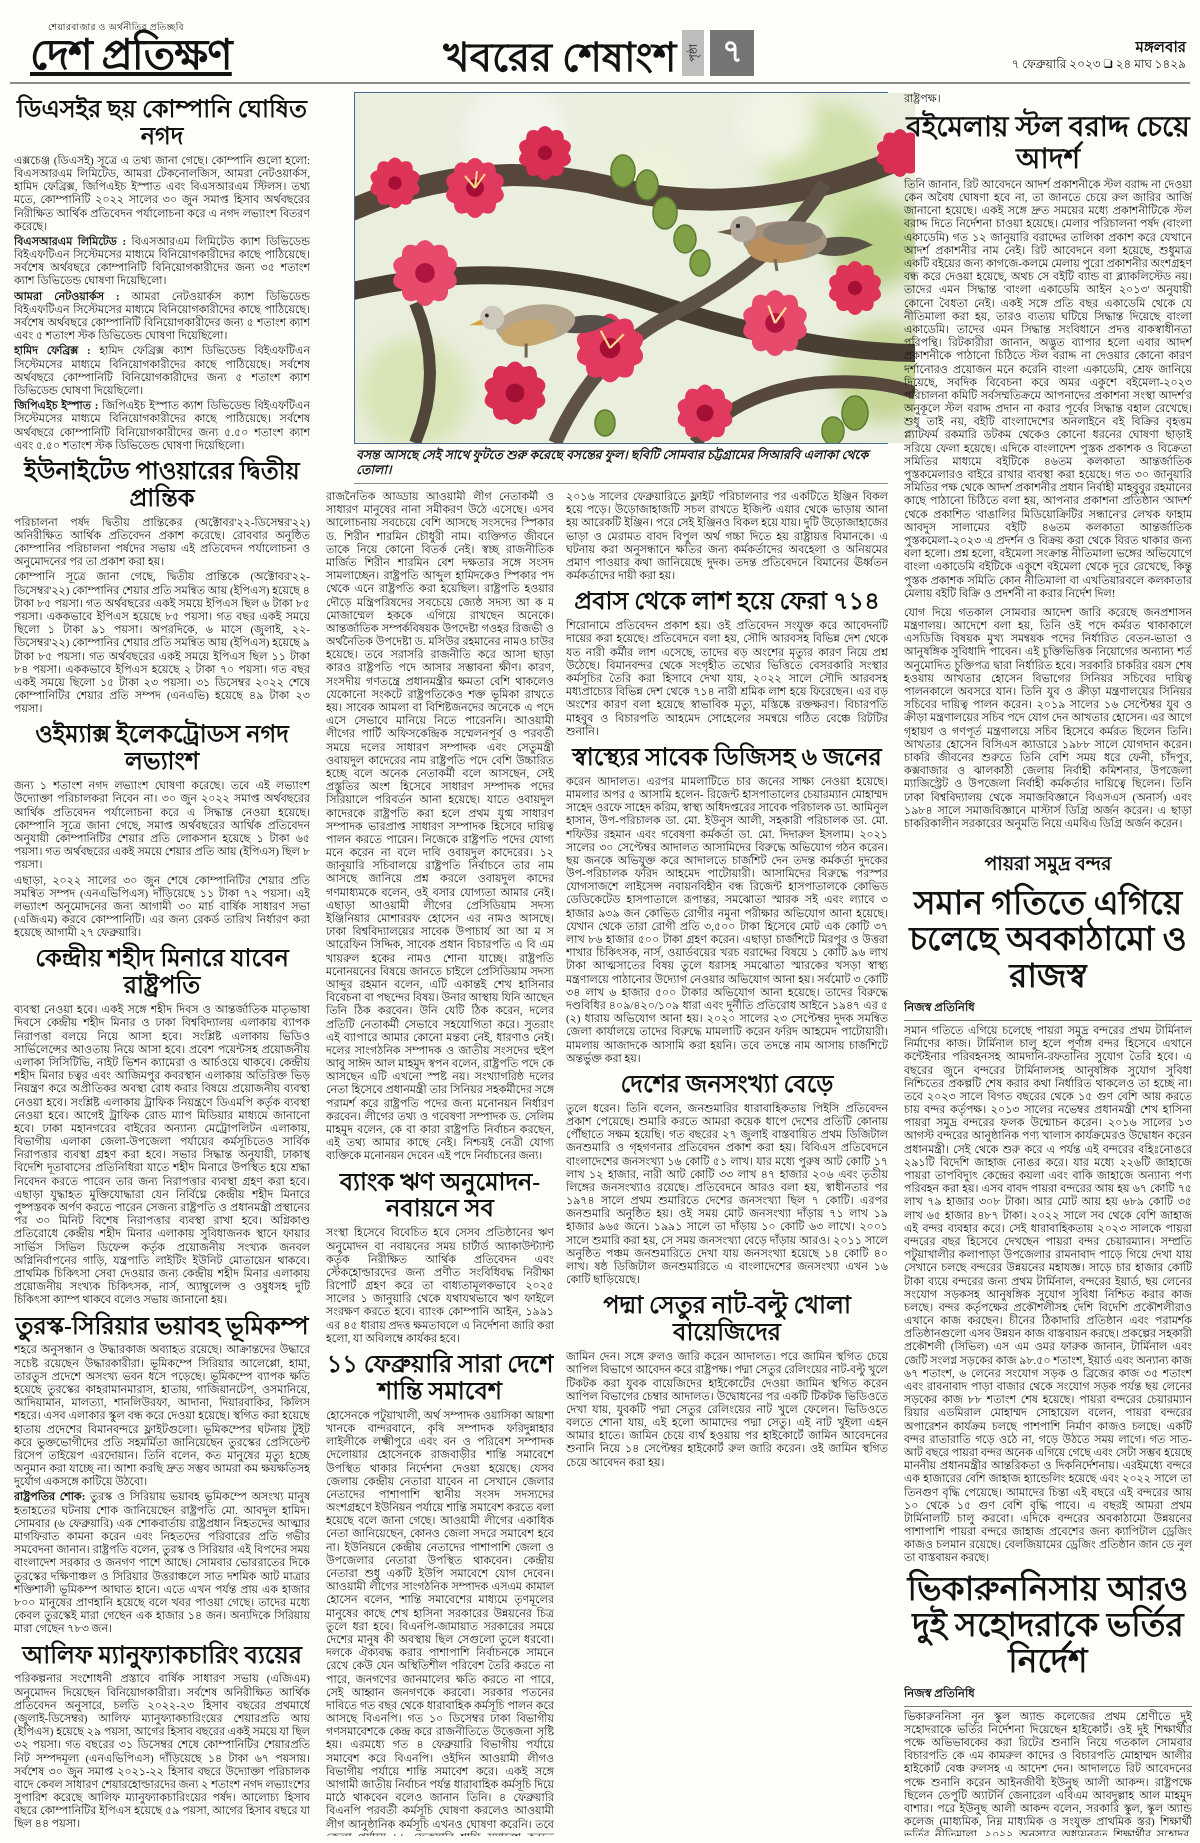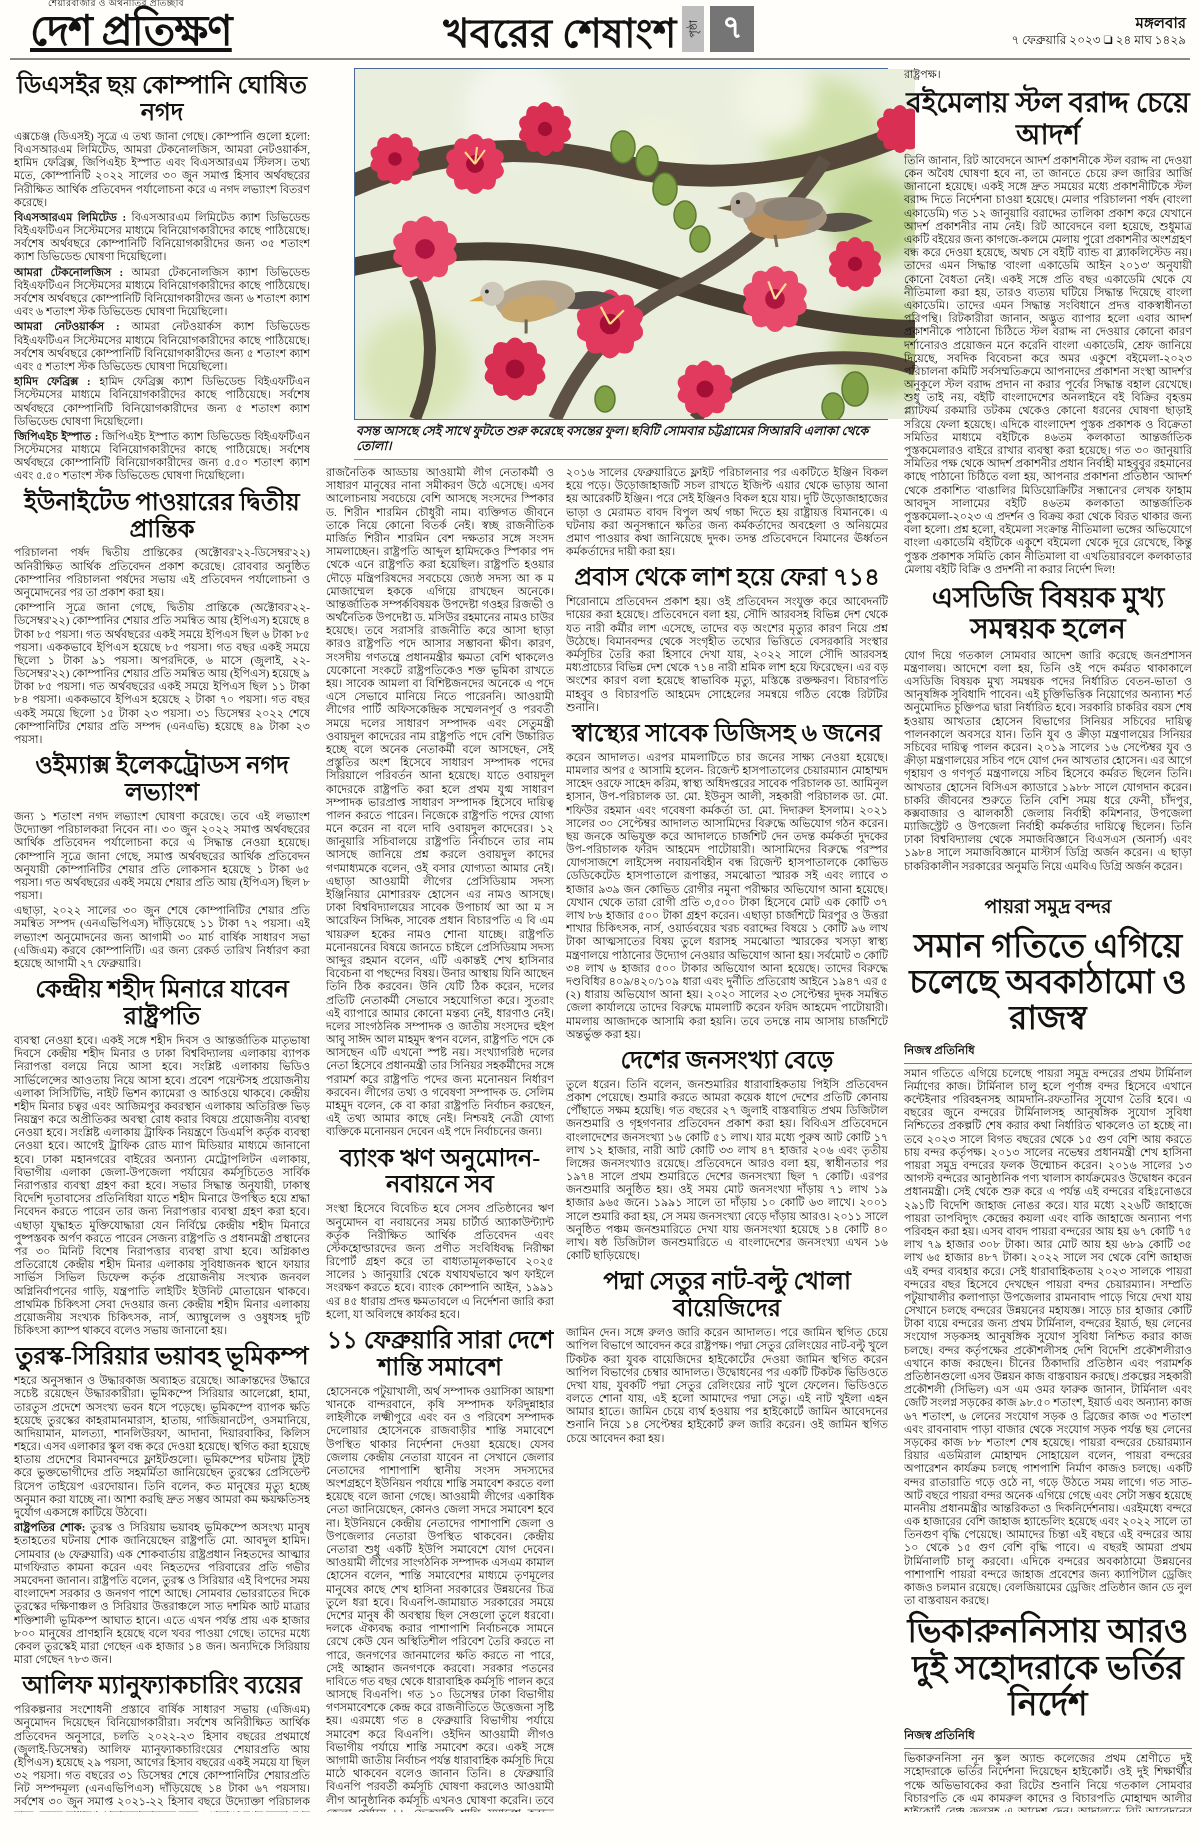--- a/index.html
+++ b/index.html
@@ -1,20 +1,20 @@
 <!DOCTYPE html>
 <html lang="bn"><head>
 <meta charset="utf-8">
 <style>
   html,body{margin:0;padding:0;background:#e8e8e8;}
   .page{position:relative;width:1200px;height:1843px;background:#fffefb;color:#121212;
         font-family:"Liberation Serif","DejaVu Serif",serif;overflow:hidden;margin:0 auto;}
   
   .header{display:flex;justify-content:space-between;align-items:flex-end;
-          padding:10px 14px 6px 30px;height:58px;box-sizing:border-box;}
+          padding:10px 14px 6px 30px;height:82px;box-sizing:border-box;}
   .masthead{display:flex;flex-direction:column;line-height:1;}
   .tagline{font-size:9px;letter-spacing:.5px;margin-left:18px;margin-bottom:2px;}
   .mast-title{font-size:42px;font-weight:bold;letter-spacing:-1px;text-decoration:underline;}
   .section-cluster{display:flex;align-items:flex-end;gap:6px;margin-right:30px;}
   .section-title{font-size:40px;font-weight:bold;line-height:.9;}
   .page-word-box{width:22px;height:46px;display:flex;align-items:center;justify-content:center;}
   .page-word{writing-mode:vertical-rl;transform:rotate(180deg);font-size:11px;color:#222;}
   .page-num-box{width:44px;height:46px;display:flex;align-items:center;justify-content:center;}
   .page-num{font-size:32px;font-weight:bold;color:#fff;}
   .dateblock{text-align:right;line-height:1.25;padding-bottom:4px;min-width:190px;}
@@ -72,21 +72,20 @@
   </div>
   <div class="header-rule"></div>
 
   <div class="body-row">
 
     <div class="col col-left">
         <article class="article">
           <h2 class="headline h-md">ডিএসইর ছয় কোম্পানি ঘোষিত নগদ</h2>
           <p class="para">এক্সচেঞ্জ (ডিএসই) সূত্রে এ তথ্য জানা গেছে। কোম্পানি গুলো হলো: বিএসআরএম লিমিটেড, আমরা টেকনোলজিস, আমরা নেটওয়ার্কস, হামিদ ফেব্রিক্স, জিপিএইচ ইস্পাত এবং বিএসআরএম স্টিলস। তথ্য মতে, কোম্পানিটি ২০২২ সালের ৩০ জুন সমাপ্ত হিসাব অর্থবছরের নিরীক্ষিত আর্থিক প্রতিবেদন পর্যালোচনা করে এ নগদ লভ্যাংশ বিতরণ করেছে।</p>
           <p class="para"><strong class="lead">বিএসআরএম লিমিটেড : </strong>বিএসআরএম লিমিটেড ক্যাশ ডিভিডেন্ড বিইএফটিএন সিস্টেমসের মাধ্যমে বিনিয়োগকারীদের কাছে পাঠিয়েছে। সর্বশেষ অর্থবছরে কোম্পানিটি বিনিয়োগকারীদের জন্য ৩৫ শতাংশ ক্যাশ ডিভিডেন্ড ঘোষণা দিয়েছিলো।</p>
-          <p class="para"><strong class="lead">আমরা টেকনোলজিস : </strong>আমরা টেকনোলজিস ক্যাশ ডিভিডেন্ড বিইএফটিএন সিস্টেমসের মাধ্যমে বিনিয়োগকারীদের কাছে পাঠিয়েছে। সর্বশেষ অর্থবছরে কোম্পানিটি বিনিয়োগকারীদের জন্য ৬ শতাংশ ক্যাশ এবং ৬ শতাংশ স্টক ডিভিডেন্ড ঘোষণা দিয়েছিলো।</p>
           <p class="para"><strong class="lead">আমরা নেটওয়ার্কস : </strong>আমরা নেটওয়ার্কস ক্যাশ ডিভিডেন্ড বিইএফটিএন সিস্টেমসের মাধ্যমে বিনিয়োগকারীদের কাছে পাঠিয়েছে। সর্বশেষ অর্থবছরে কোম্পানিটি বিনিয়োগকারীদের জন্য ৫ শতাংশ ক্যাশ এবং ৫ শতাংশ স্টক ডিভিডেন্ড ঘোষণা দিয়েছিলো।</p>
           <p class="para"><strong class="lead">হামিদ ফেব্রিক্স : </strong>হামিদ ফেব্রিক্স ক্যাশ ডিভিডেন্ড বিইএফটিএন সিস্টেমসের মাধ্যমে বিনিয়োগকারীদের কাছে পাঠিয়েছে। সর্বশেষ অর্থবছরে কোম্পানিটি বিনিয়োগকারীদের জন্য ৫ শতাংশ ক্যাশ ডিভিডেন্ড ঘোষণা দিয়েছিলো।</p>
           <p class="para"><strong class="lead">জিপিএইচ ইস্পাত : </strong>জিপিএইচ ইস্পাত ক্যাশ ডিভিডেন্ড বিইএফটিএন সিস্টেমসের মাধ্যমে বিনিয়োগকারীদের কাছে পাঠিয়েছে। সর্বশেষ অর্থবছরে কোম্পানিটি বিনিয়োগকারীদের জন্য ৫.৫০ শতাংশ ক্যাশ এবং ৫.৫০ শতাংশ স্টক ডিভিডেন্ড ঘোষণা দিয়েছিলো।</p>
         </article>
         <article class="article">
           <h2 class="headline h-md">ইউনাইটেড পাওয়ারের দ্বিতীয় প্রান্তিক</h2>
           <p class="para">পরিচালনা পর্ষদ দ্বিতীয় প্রান্তিকের (অক্টোবর'২২-ডিসেম্বর'২২) অনিরীক্ষিত আর্থিক প্রতিবেদন প্রকাশ করেছে। রোববার অনুষ্ঠিত কোম্পানির পরিচালনা পর্ষদের সভায় এই প্রতিবেদন পর্যালোচনা ও অনুমোদনের পর তা প্রকাশ করা হয়।</p>
           <p class="para">কোম্পানি সূত্রে জানা গেছে, দ্বিতীয় প্রান্তিকে (অক্টোবর'২২-ডিসেম্বর'২২) কোম্পানির শেয়ার প্রতি সমন্বিত আয় (ইপিএস) হয়েছে ৪ টাকা ৮৫ পয়সা। গত অর্থবছরের একই সময়ে ইপিএস ছিল ৬ টাকা ৮৫ পয়সা। এককভাবে ইপিএস হয়েছে ৮৫ পয়সা। গত বছর একই সময়ে ছিলো ১ টাকা ৯১ পয়সা। অপরদিকে, ৬ মাসে (জুলাই, ২২-ডিসেম্বর'২২) কোম্পানির শেয়ার প্রতি সমন্বিত আয় (ইপিএস) হয়েছে ৯ টাকা ৮৫ পয়সা। গত অর্থবছরের একই সময়ে ইপিএস ছিল ১১ টাকা ৮৪ পয়সা। এককভাবে ইপিএস হয়েছে ২ টাকা ৭০ পয়সা। গত বছর একই সময়ে ছিলো ১৫ টাকা ২৩ পয়সা। ৩১ ডিসেম্বর ২০২২ শেষে কোম্পানিটির শেয়ার প্রতি সম্পদ (এনএভি) হয়েছে ৪৯ টাকা ২৩ পয়সা।</p>
         </article>
         <article class="article">
@@ -310,21 +309,20 @@
 
     <div class="col col-right">
         <article class="article">
           <p class="para">রাষ্ট্রপক্ষ।</p>
         </article>
         <article class="article">
           <h2 class="headline h-lg">বইমেলায় স্টল বরাদ্দ চেয়ে আদর্শ</h2>
           <p class="para">তিনি জানান, রিট আবেদনে আদর্শ প্রকাশনীকে স্টল বরাদ্দ না দেওয়া কেন অবৈধ ঘোষণা হবে না, তা জানতে চেয়ে রুল জারির আর্জি জানানো হয়েছে। একই সঙ্গে দ্রুত সময়ের মধ্যে প্রকাশনীটিকে স্টল বরাদ্দ দিতে নির্দেশনা চাওয়া হয়েছে। মেলার পরিচালনা পর্ষদ (বাংলা একাডেমি) গত ১২ জানুয়ারি বরাদ্দের তালিকা প্রকাশ করে যেখানে আদর্শ প্রকাশনীর নাম নেই। রিট আবেদনে বলা হয়েছে, শুধুমাত্র একটি বইয়ের জন্য কাগজে-কলমে মেলায় পুরো প্রকাশনীর অংশগ্রহণ বন্ধ করে দেওয়া হয়েছে, অথচ সে বইটি ব্যান্ড বা ব্ল্যাকলিস্টেড নয়। তাদের এমন সিদ্ধান্ত 'বাংলা একাডেমি আইন ২০১৩' অনুযায়ী কোনো বৈধতা নেই। একই সঙ্গে প্রতি বছর একাডেমি থেকে যে নীতিমালা করা হয়, তারও ব্যত্যয় ঘটিয়ে সিদ্ধান্ত দিয়েছে বাংলা একাডেমি। তাদের এমন সিদ্ধান্ত সংবিধানে প্রদত্ত বাকস্বাধীনতা পরিপন্থি। রিটকারীরা জানান, অদ্ভুত ব্যাপার হলো এবার আদর্শ প্রকাশনীকে পাঠানো চিঠিতে স্টল বরাদ্দ না দেওয়ার কোনো কারণ দর্শানোরও প্রয়োজন মনে করেনি বাংলা একাডেমি, শ্রেফ জানিয়ে দিয়েছে, সবদিক বিবেচনা করে অমর একুশে বইমেলা-২০২৩ পরিচালনা কমিটি সর্বসম্মতিক্রমে আপনাদের প্রকাশনা সংস্থা আদর্শ'র অনুকূলে স্টল বরাদ্দ প্রদান না করার পূর্বের সিদ্ধান্ত বহাল রেখেছে। শুধু তাই নয়, বইটি বাংলাদেশের অনলাইনে বই বিক্রির বৃহত্তম প্ল্যাটফর্ম রকমারি ডটকম থেকেও কোনো ধরনের ঘোষণা ছাড়াই সরিয়ে ফেলা হয়েছে। এদিকে বাংলাদেশ পুস্তক প্রকাশক ও বিক্রেতা সমিতির মাধ্যমে বইটিকে ৪৬তম কলকাতা আন্তর্জাতিক পুস্তকমেলারও বাইরে রাখার ব্যবস্থা করা হয়েছে। গত ৩০ জানুয়ারি সমিতির পক্ষ থেকে আদর্শ প্রকাশনীর প্রধান নির্বাহী মাহবুবুর রহমানের কাছে পাঠানো চিঠিতে বলা হয়, আপনার প্রকাশনা প্রতিষ্ঠান 'আদর্শ' থেকে প্রকাশিত 'বাঙালির মিডিয়োক্রিটির সন্ধানে'র লেখক ফাহাম আবদুস সালামের বইটি ৪৬তম কলকাতা আন্তর্জাতিক পুস্তকমেলা-২০২৩ এ প্রদর্শন ও বিক্রয় করা থেকে বিরত থাকার জন্য বলা হলো। প্রশ্ন হলো, বইমেলা সংক্রান্ত নীতিমালা ভঙ্গের অভিযোগে বাংলা একাডেমি বইটিকে একুশে বইমেলা থেকে দূরে রেখেছে, কিন্তু পুস্তক প্রকাশক সমিতি কোন নীতিমালা বা এখতিয়ারবলে কলকাতার মেলায় বইটি বিক্রি ও প্রদর্শনী না করার নির্দেশ দিল!</p>
         </article>
         <article class="article">
-          <h2 class="headline h-lg">এসডিজি বিষয়ক মুখ্য সমন্বয়ক হলেন</h2>
           <p class="para">যোগ দিয়ে গতকাল সোমবার আদেশ জারি করেছে জনপ্রশাসন মন্ত্রণালয়। আদেশে বলা হয়, তিনি ওই পদে কর্মরত থাকাকালে এসডিজি বিষয়ক মুখ্য সমন্বয়ক পদের নির্ধারিত বেতন-ভাতা ও আনুষঙ্গিক সুবিধাদি পাবেন। এই চুক্তিভিত্তিক নিয়োগের অন্যান্য শর্ত অনুমোদিত চুক্তিপত্র দ্বারা নির্ধারিত হবে। সরকারি চাকরির বয়স শেষ হওয়ায় আখতার হোসেন বিভাগের সিনিয়র সচিবের দায়িত্ব পালনকালে অবসরে যান। তিনি যুব ও ক্রীড়া মন্ত্রণালয়ের সিনিয়র সচিবের দায়িত্ব পালন করেন। ২০১৯ সালের ১৬ সেপ্টেম্বর যুব ও ক্রীড়া মন্ত্রণালয়ের সচিব পদে যোগ দেন আখতার হোসেন। এর আগে গৃহায়ণ ও গণপূর্ত মন্ত্রণালয়ে সচিব হিসেবে কর্মরত ছিলেন তিনি। আখতার হোসেন বিসিএস ক্যাডারে ১৯৮৮ সালে যোগদান করেন। চাকরি জীবনের শুরুতে তিনি বেশি সময় ধরে ফেনী, চাঁদপুর, কক্সবাজার ও ঝালকাঠী জেলায় নির্বাহী কমিশনার, উপজেলা ম্যাজিস্ট্রেট ও উপজেলা নির্বাহী কর্মকর্তার দায়িত্বে ছিলেন। তিনি ঢাকা বিশ্ববিদ্যালয় থেকে সমাজবিজ্ঞানে বিএসএস (অনার্স) এবং ১৯৮৪ সালে সমাজবিজ্ঞানে মাস্টার্স ডিগ্রি অর্জন করেন। এ ছাড়া চাকরিকালীন সরকারের অনুমতি নিয়ে এমবিএ ডিগ্রি অর্জন করেন।</p>
         </article>
         <article class="article">
           <div class="kicker">পায়রা সমুদ্র বন্দর</div>
           <h2 class="headline h-xl">সমান গতিতে এগিয়ে চলেছে অবকাঠামো ও রাজস্ব</h2>
           <div class="byline">নিজস্ব প্রতিনিধি</div>
           <p class="para">সমান গতিতে এগিয়ে চলেছে পায়রা সমুদ্র বন্দরের প্রথম টার্মিনাল নির্মাণের কাজ। টার্মিনাল চালু হলে পূর্ণাঙ্গ বন্দর হিসেবে এখানে কন্টেইনার পরিবহনসহ আমদানি-রফতানির সুযোগ তৈরি হবে। এ বছরের জুনে বন্দরের টার্মিনালসহ আনুষঙ্গিক সুযোগ সুবিধা নিশ্চিতের প্রকল্পটি শেষ করার কথা নির্ধারিত থাকলেও তা হচ্ছে না। তবে ২০২৩ সালে বিগত বছরের থেকে ১৫ গুণ বেশি আয় করতে চায় বন্দর কর্তৃপক্ষ। ২০১৩ সালের নভেম্বর প্রধানমন্ত্রী শেখ হাসিনা পায়রা সমুদ্র বন্দরের ফলক উন্মোচন করেন। ২০১৬ সালের ১৩ আগস্ট বন্দরের আনুষ্ঠানিক পণ্য খালাস কার্যক্রমেরও উদ্বোধন করেন প্রধানমন্ত্রী। সেই থেকে শুরু করে এ পর্যন্ত এই বন্দরের বহিঃনোঙরে ২৯১টি বিদেশি জাহাজ নোঙর করে। যার মধ্যে ২২৬টি জাহাজে পায়রা তাপবিদ্যুৎ কেন্দ্রের কয়লা এবং বাকি জাহাজে অন্যান্য পণ্য পরিবহন করা হয়। এসব বাবদ পায়রা বন্দরের আয় হয় ৬৭ কোটি ৭৫ লাখ ৭৯ হাজার ৩০৮ টাকা। আর মোট আয় হয় ৬৮৯ কোটি ৩৫ লাখ ৬৫ হাজার ৪৮৭ টাকা। ২০২২ সালে সব থেকে বেশি জাহাজ এই বন্দর ব্যবহার করে। সেই ধারাবাহিকতায় ২০২৩ সালকে পায়রা বন্দরের বছর হিসেবে দেখছেন পায়রা বন্দর চেয়ারম্যান। সম্প্রতি পটুয়াখালীর কলাপাড়া উপজেলার রামনাবাদ পাড়ে গিয়ে দেখা যায় সেখানে চলছে বন্দরের উন্নয়নের মহাযজ্ঞ। সাড়ে চার হাজার কোটি টাকা ব্যয়ে বন্দরের জন্য প্রথম টার্মিনাল, বন্দরের ইয়ার্ড, ছয় লেনের সংযোগ সড়কসহ আনুষঙ্গিক সুযোগ সুবিধা নিশ্চিত করার কাজ চলছে। বন্দর কর্তৃপক্ষের প্রকৌশলীসহ দেশি বিদেশি প্রকৌশলীরাও এখানে কাজ করছেন। চীনের ঠিকাদারি প্রতিষ্ঠান এবং পরামর্শক প্রতিষ্ঠানগুলো এসব উন্নয়ন কাজ বাস্তবায়ন করছে। প্রকল্পের সহকারী প্রকৌশলী (সিভিল) এস এম ওমর ফারুক জানান, টার্মিনাল এবং জেটি সংলগ্ন সড়কের কাজ ৯৮.৫০ শতাংশ, ইয়ার্ড এবং অন্যান্য কাজ ৬৭ শতাংশ, ৬ লেনের সংযোগ সড়ক ও ব্রিজের কাজ ৩৫ শতাংশ এবং রাবনাবাদ পাড়া বাজার থেকে সংযোগ সড়ক পর্যন্ত ছয় লেনের সড়কের কাজ ৮৮ শতাংশ শেষ হয়েছে। পায়রা বন্দরের চেয়ারম্যান রিয়ার এডমিরাল মোহাম্মদ সোহায়েল বলেন, পায়রা বন্দরের অপারেশন কার্যক্রম চলছে পাশপাশি নির্মাণ কাজও চলছে। একটি বন্দর রাতারাতি গড়ে ওঠে না, গড়ে উঠতে সময় লাগে। গত সাত-আট বছরে পায়রা বন্দর অনেক এগিয়ে গেছে এবং সেটা সম্ভব হয়েছে মাননীয় প্রধানমন্ত্রীর আন্তরিকতা ও দিকনির্দেশনায়। এরইমধ্যে বন্দরে এক হাজারের বেশি জাহাজ হ্যান্ডেলিং হয়েছে এবং ২০২২ সালে তা তিনগুণ বৃদ্ধি পেয়েছে। আমাদের চিন্তা এই বছরে এই বন্দরের আয় ১০ থেকে ১৫ গুণ বেশি বৃদ্ধি পাবে। এ বছরই আমরা প্রথম টার্মিনালটি চালু করবো। এদিকে বন্দরের অবকাঠামো উন্নয়নের পাশাপাশি পায়রা বন্দরে জাহাজ প্রবেশের জন্য ক্যাপিটাল ড্রেজিং কাজও চলমান রয়েছে। বেলজিয়ামের ড্রেজিং প্রতিষ্ঠান জান ডে নুল তা বাস্তবায়ন করছে।</p>
         </article>
         <article class="article">
           <h2 class="headline h-xl">ভিকারুননিসায় আরও দুই সহোদরাকে ভর্তির নির্দেশ</h2>

